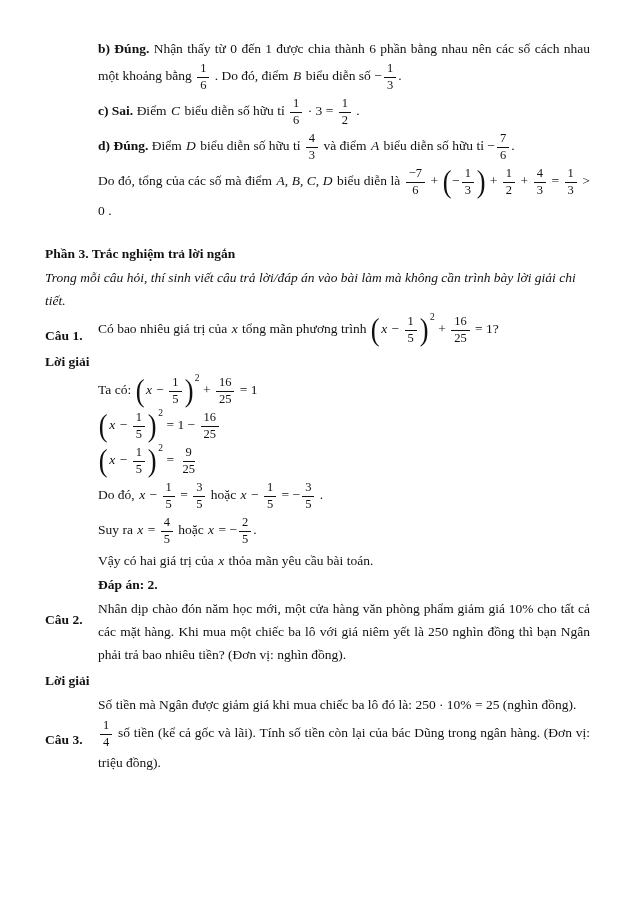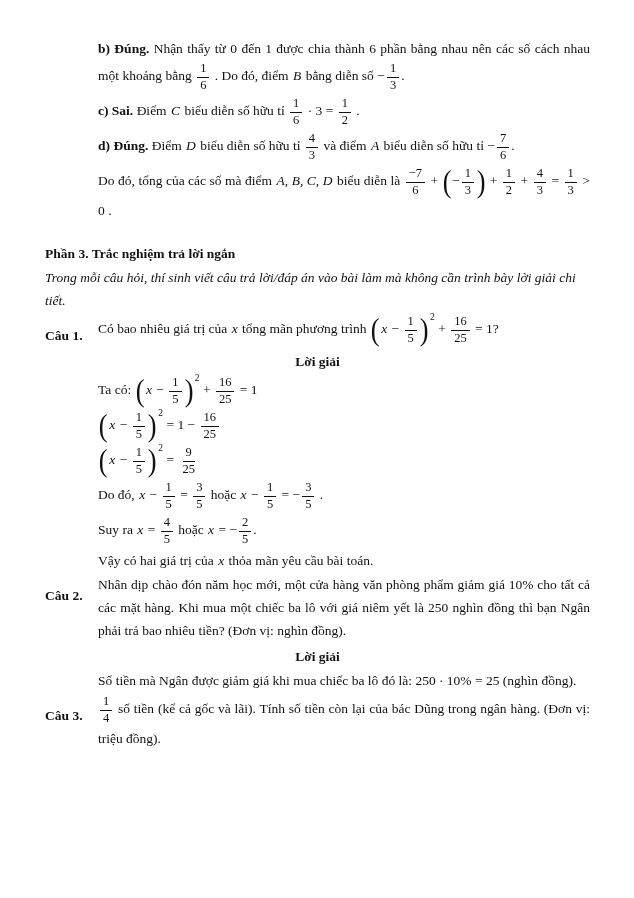--- a/index.html
+++ b/index.html
@@ -16,21 +16,21 @@
     box-sizing:border-box;
     padding:36px 44px 20px 45px;
   }
   .block{margin:1px 0;}
   .block.sub{margin-left:53px;text-align:justify;}
   .block.answer{margin-left:53px;font-weight:bold;}
   .block.q{position:relative;padding-left:53px;text-align:justify;}
   .qlabel{position:absolute;left:0;top:11px;font-weight:bold;white-space:nowrap;}
   .block.heading{font-weight:bold;margin-top:20px;}
   .block.note{font-style:italic;}
-  .block.center{text-align:center;font-weight:bold;margin-top:3px;}
+  .block.center{font-weight:bold;margin-top:3px;}
   .seg-b{font-weight:bold;}
   .seg-v{font-style:italic;padding:0 1px;}
   .frac{
     display:inline-flex;flex-direction:column;align-items:center;
     vertical-align:middle;font-size:12.5px;line-height:13.5px;
     margin:2px 2px;text-align:center;font-style:normal;
   }
   .frac .num{padding:0 3px 1px 3px;border-bottom:1px solid #111;}
   .frac .den{padding:1px 3px 0 3px;}
   .bp{
@@ -44,21 +44,21 @@
   }
 </style>
 </head>
 <body>
 
 <div class="page">
   <div id="doc-content">
       <div class="block sub"><span class="seg-b">b) Đúng.</span><span> Nhận thấy từ 0 đến 1 được chia thành 6 phần bằng nhau nên các số cách nhau một khoảng bằng </span><span class="frac">
           <span class="num">1</span>
           <span class="den">6</span>
-        </span><span> . Do đó, điểm </span><span class="seg-v">B</span><span> bằng diễn số </span><span>−</span><span class="frac">
+        </span><span> . Do đó, điểm </span><span class="seg-v">B</span><span> biểu diễn số </span><span>−</span><span class="frac">
           <span class="num">1</span>
           <span class="den">3</span>
         </span><span>.</span></div>
       <div class="block sub"><span class="seg-b">c) Sai.</span><span> Điểm </span><span class="seg-v">C</span><span> biểu diễn số hữu tỉ </span><span class="frac">
           <span class="num">1</span>
           <span class="den">6</span>
         </span><span> · 3 = </span><span class="frac">
           <span class="num">1</span>
           <span class="den">2</span>
         </span><span> .</span></div>
@@ -130,20 +130,21 @@
           <span class="den">5</span>
         </span><span> .</span></div>
       <div class="block sub"><span>Suy ra </span><span class="seg-v">x</span><span> = </span><span class="frac">
           <span class="num">4</span>
           <span class="den">5</span>
         </span><span> hoặc </span><span class="seg-v">x</span><span> = −</span><span class="frac">
           <span class="num">2</span>
           <span class="den">5</span>
         </span><span>.</span></div>
       <div class="block sub"><span>Vậy có hai giá trị của </span><span class="seg-v">x</span><span> thỏa mãn yêu cầu bài toán.</span></div>
+      <div class="block answer"><span>Đáp án: 2.</span></div>
       <div class="block q"><span class="qlabel">Câu 2.</span><span>Nhân dịp chào đón năm học mới, một cửa hàng văn phòng phẩm giảm giá 10% cho tất cả các mặt hàng. Khi mua một chiếc ba lô với giá niêm yết là 250 nghìn đồng thì bạn Ngân phải trả bao nhiêu tiền? (Đơn vị: nghìn đồng).</span></div>
       <div class="block center"><span>Lời giải</span></div>
       <div class="block sub"><span>Số tiền mà Ngân được giảm giá khi mua chiếc ba lô đó là: 250 · 10% = 25 (nghìn đồng).</span></div>
       <div class="block q"><span class="qlabel">Câu 3.</span><span class="frac">
           <span class="num">1</span>
           <span class="den">4</span>
         </span><span> số tiền (kể cả gốc và lãi). Tính số tiền còn lại của bác Dũng trong ngân hàng. (Đơn vị: triệu đồng).</span></div>
     </div>
 </div>
 

